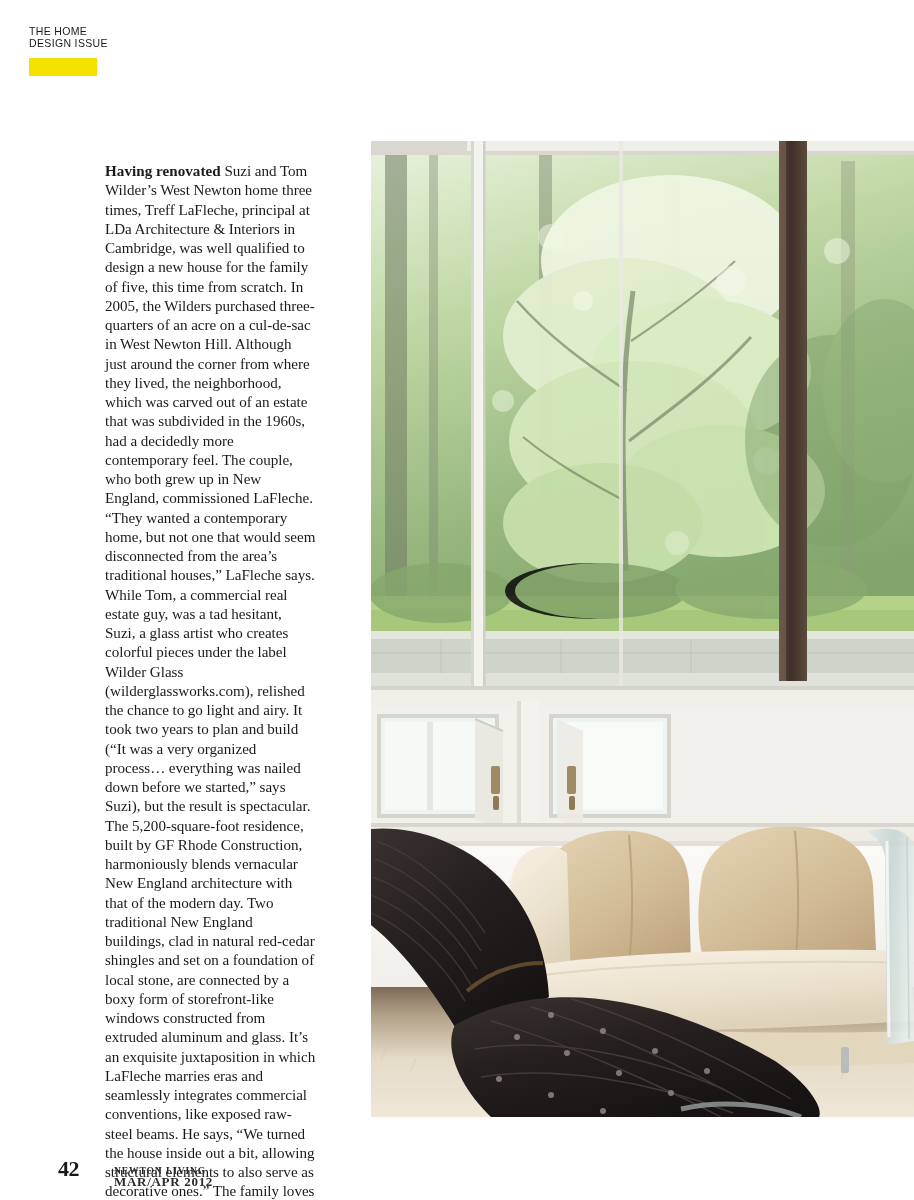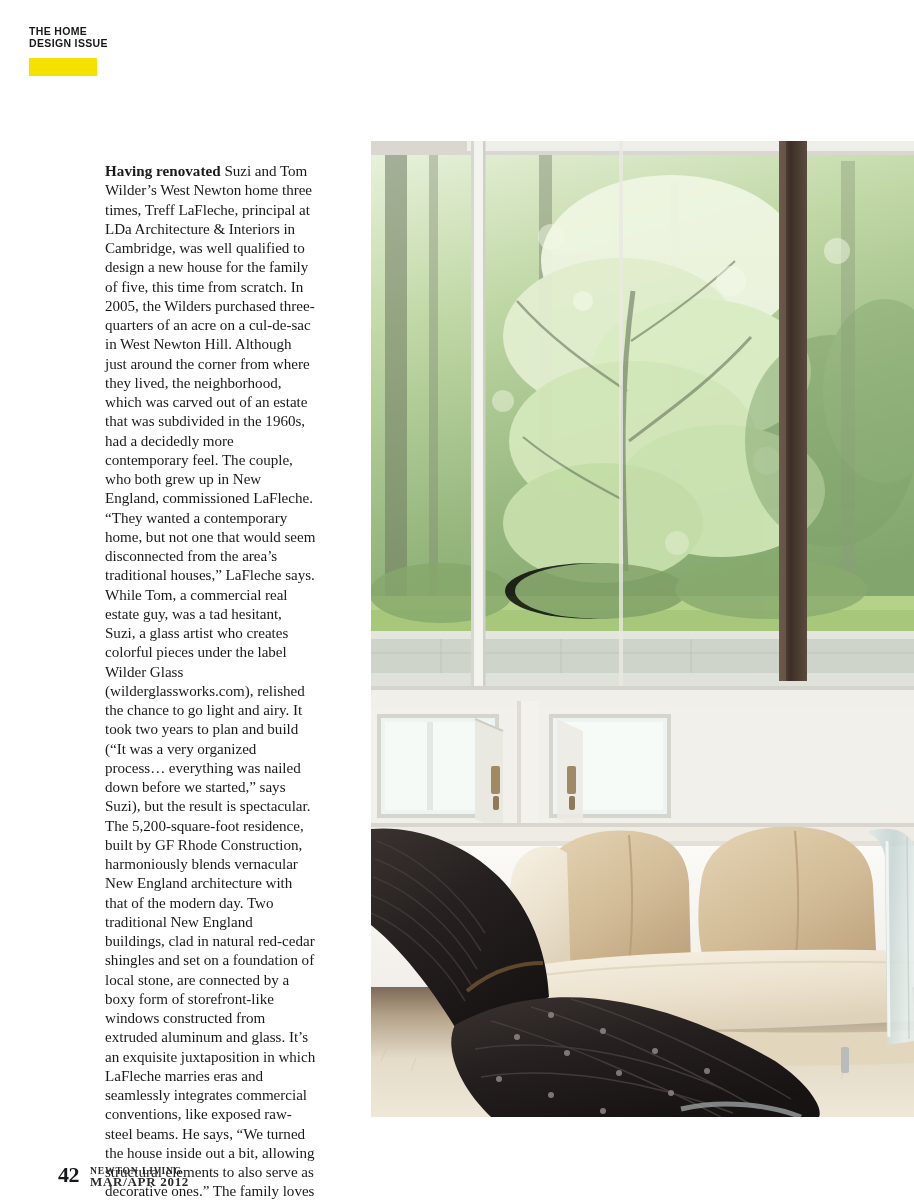--- a/index.html
+++ b/index.html
@@ -18,21 +18,21 @@
 
   
   .issue-tag {
     position: absolute;
     left: 29px;
     top: 25px;
     width: 120px;
   }
   .issue-tag-line {
     font-family: "Liberation Sans", sans-serif;
-    font-weight: bold;
+    font-weight: normal;
     font-size: 10.5px;
     letter-spacing: 0.35px;
     line-height: 12.2px;
     color: #17181a;
     text-transform: uppercase;
     white-space: nowrap;
   }
   .issue-swatch {
     margin-top: 9px;
     width: 68px;
@@ -74,21 +74,22 @@
     background: #e7eee4;
   }
   .photo svg { display: block; width: 100%; height: 100%; }
 
   
   .page-footer {
     position: absolute;
     left: 58px;
     top: 1152px;
     display: flex;
-    align-items: flex-end;
+    align-items: center;
+    gap: 24px;
   }
   .folio-number {
     font-family: "Liberation Serif", serif;
     font-weight: bold;
     font-size: 22px;
     line-height: 22px;
     color: #17181a;
     letter-spacing: -0.5px;
   }
   .folio-meta {

